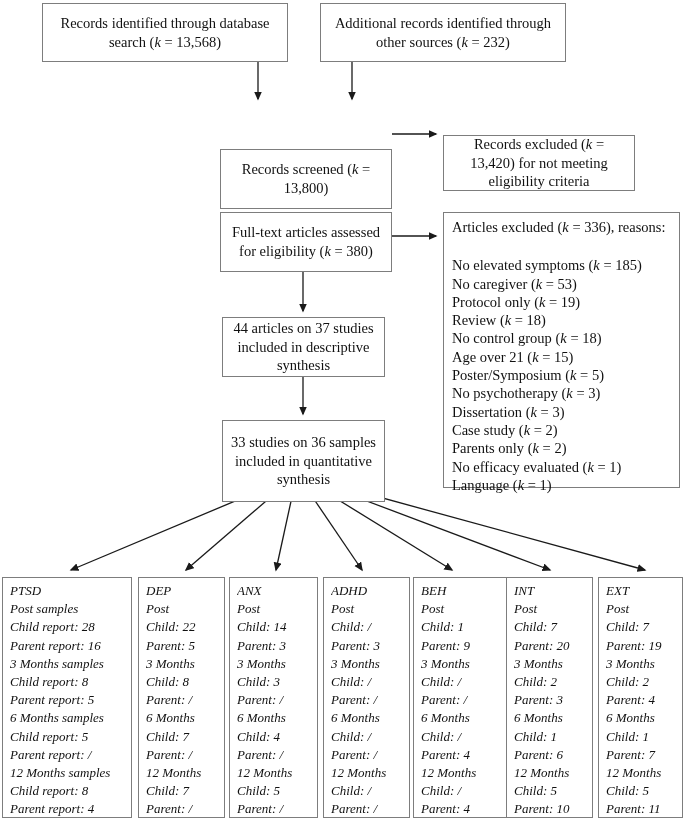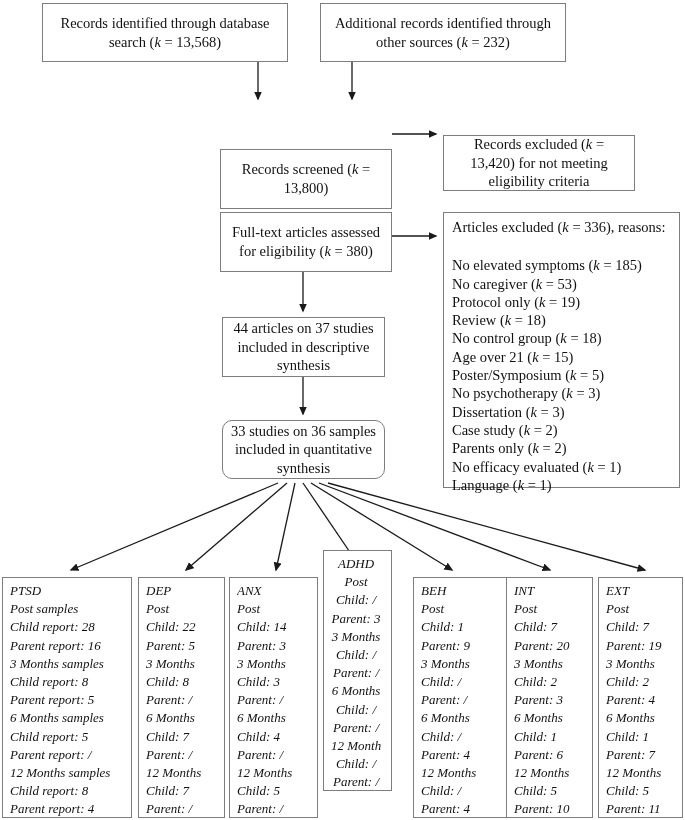--- a/index.html
+++ b/index.html
@@ -81,21 +81,21 @@
         <div class="line">Parents only (<i>k</i> = 2)</div>
         <div class="line">No efficacy evaluated (<i>k</i> = 1)</div>
         <div class="line">Language (<i>k</i> = 1)</div>
       </div>
   </div>
 
   <div class="box cbox" style="left:222px;top:317px;width:163px;height:60px;">
     <span>44 articles on 37 studies included in descriptive synthesis</span>
   </div>
 
-  <div class="box cbox" style="left:222px;top:420px;width:163px;height:59px;border-radius:10px;">
+  <div class="box cbox" style="left:222px;top:420px;width:163px;height:82px;">
     <span>33 studies on 36 samples included in quantitative synthesis</span>
   </div>
 
   <div class="box obox" style="left:2px;top:577px;width:130px;height:241px;">
     <div class="line">PTSD</div>
     <div>
         <div class="line">Post samples</div>
         <div class="line">Child report: 28</div>
         <div class="line">Parent report: 16</div>
         <div class="line">3 Months samples</div>
@@ -139,21 +139,21 @@
         <div class="line">Parent: /</div>
         <div class="line">6 Months</div>
         <div class="line">Child: 4</div>
         <div class="line">Parent: /</div>
         <div class="line">12 Months</div>
         <div class="line">Child: 5</div>
         <div class="line">Parent: /</div>
       </div>
   </div>
 
-  <div class="box obox" style="left:323px;top:550px;width:69px;height:241px;text-align:center;">
+  <div class="box obox" style="left:323px;top:577px;width:87px;height:241px;">
     <div class="line">ADHD</div>
     <div>
         <div class="line">Post</div>
         <div class="line">Child: /</div>
         <div class="line">Parent: 3</div>
         <div class="line">3 Months</div>
         <div class="line">Child: /</div>
         <div class="line">Parent: /</div>
         <div class="line">6 Months</div>
         <div class="line">Child: /</div>

